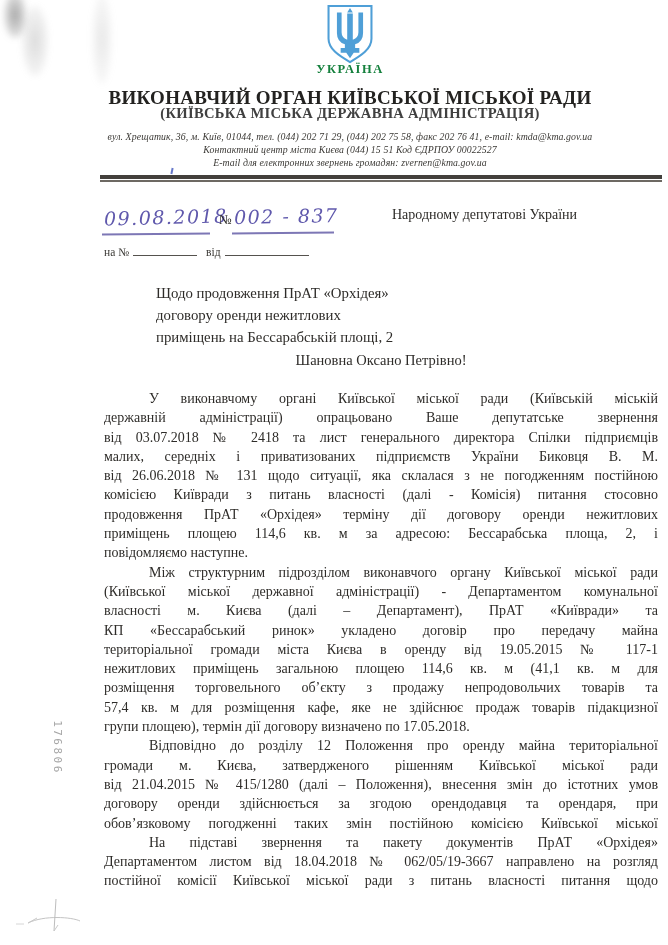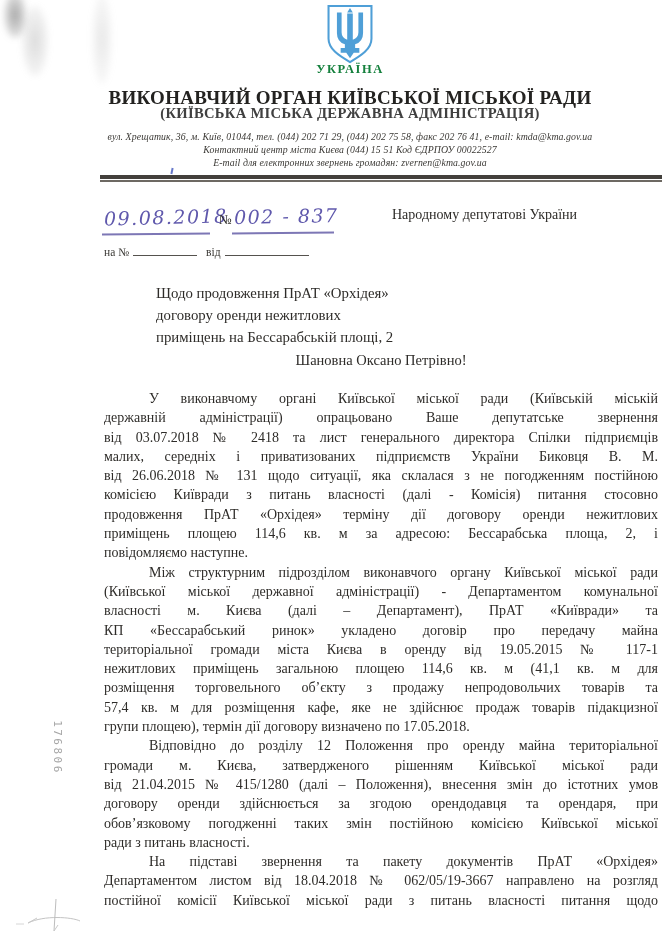--- a/index.html
+++ b/index.html
@@ -126,21 +126,20 @@
   <div class="bl">нежитлових приміщень загальною площею 114,6 кв. м (41,1 кв. м для</div>
   <div class="bl">розміщення торговельного об’єкту з продажу непродовольчих товарів та</div>
   <div class="bl">57,4 кв. м для розміщення кафе, яке не здійснює продаж товарів підакцизної</div>
   <div class="bl end">групи площею), термін дії договору визначено по 17.05.2018.</div>
 
   <div class="bl ind">Відповідно до розділу 12 Положення про оренду майна територіальної</div>
   <div class="bl">громади м. Києва, затвердженого рішенням Київської міської ради</div>
   <div class="bl">від 21.04.2015 № 415/1280 (далі – Положення), внесення змін до істотних умов</div>
   <div class="bl">договору оренди здійснюється за згодою орендодавця та орендаря, при</div>
   <div class="bl">обов’язковому погодженні таких змін постійною комісією Київської міської</div>
-  <div class="bl end">ради з питань власності.</div>
 
   <div class="bl ind">На підставі звернення та пакету документів ПрАТ «Орхідея»</div>
   <div class="bl">Департаментом листом від 18.04.2018 № 062/05/19-3667 направлено на розгляд</div>
   <div class="bl">постійної комісії Київської міської ради з питань власності питання щодо</div>
 </div>
 
 <div class="abs" id="vertical-number">176806</div>
 
 <div class="abs" id="pencil-mark">
   <svg width="80" height="45" viewBox="0 0 80 45" aria-hidden="true">

